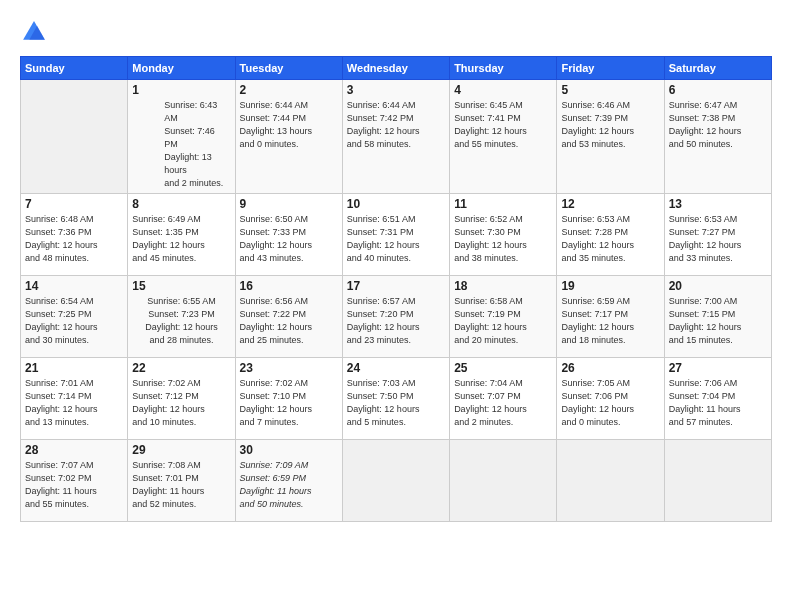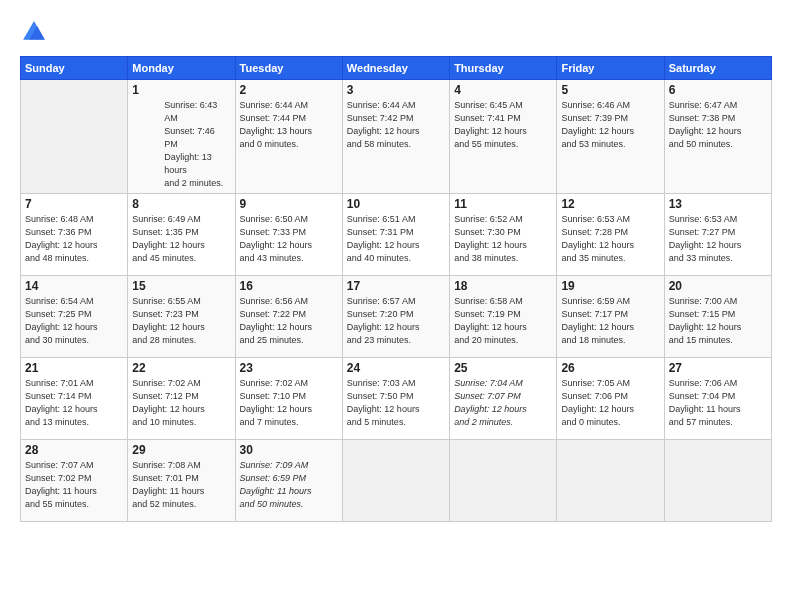--- a/index.html
+++ b/index.html
@@ -230,21 +230,21 @@
         <tr>
           <td>
             <div class="day-num">14</div>
             <div class="day-detail" style="white-space: pre-line;">Sunrise: 6:54 AM
 Sunset: 7:25 PM
 Daylight: 12 hours
 and 30 minutes.</div>
           </td>
           <td>
             <div class="day-num">15</div>
-            <div class="day-detail" style="white-space: pre-line;">Sunrise: 6:55 AM
+            <div class="day-detail" style="white-space: pre-line; text-align: center;">Sunrise: 6:55 AM
 Sunset: 7:23 PM
 Daylight: 12 hours
 and 28 minutes.</div>
           </td>
           <td>
             <div class="day-num">16</div>
             <div class="day-detail" style="white-space: pre-line;">Sunrise: 6:56 AM
 Sunset: 7:22 PM
 Daylight: 12 hours
 and 25 minutes.</div>
@@ -302,21 +302,21 @@
           </td>
           <td>
             <div class="day-num">24</div>
             <div class="day-detail" style="white-space: pre-line;">Sunrise: 7:03 AM
 Sunset: 7:50 PM
 Daylight: 12 hours
 and 5 minutes.</div>
           </td>
           <td>
             <div class="day-num">25</div>
-            <div class="day-detail" style="white-space: pre-line; font-style: italic;">Sunrise: 7:04 AM
+            <div class="day-detail" style="white-space: pre-line;">Sunrise: 7:04 AM
 Sunset: 7:07 PM
 Daylight: 12 hours
 and 2 minutes.</div>
           </td>
           <td>
             <div class="day-num">26</div>
             <div class="day-detail" style="white-space: pre-line;">Sunrise: 7:05 AM
 Sunset: 7:06 PM
 Daylight: 12 hours
 and 0 minutes.</div>

